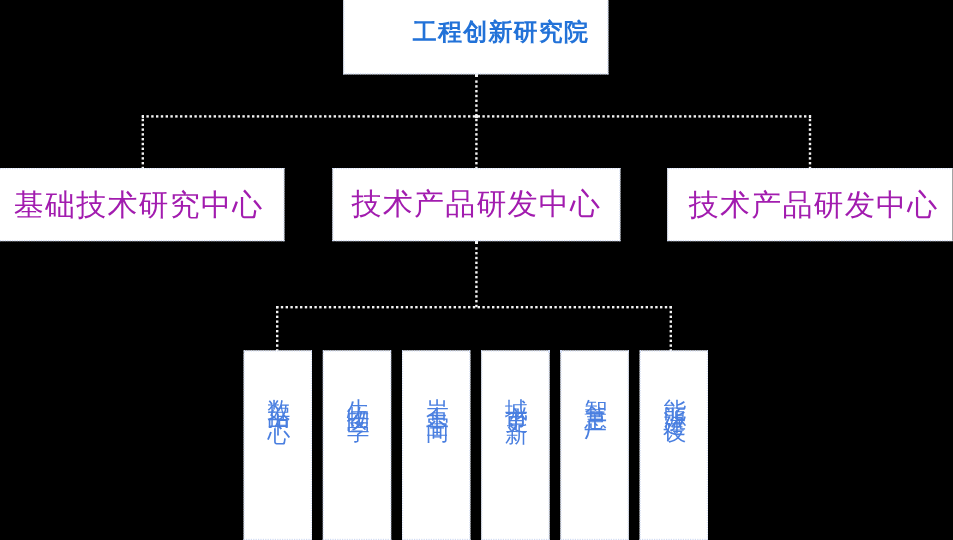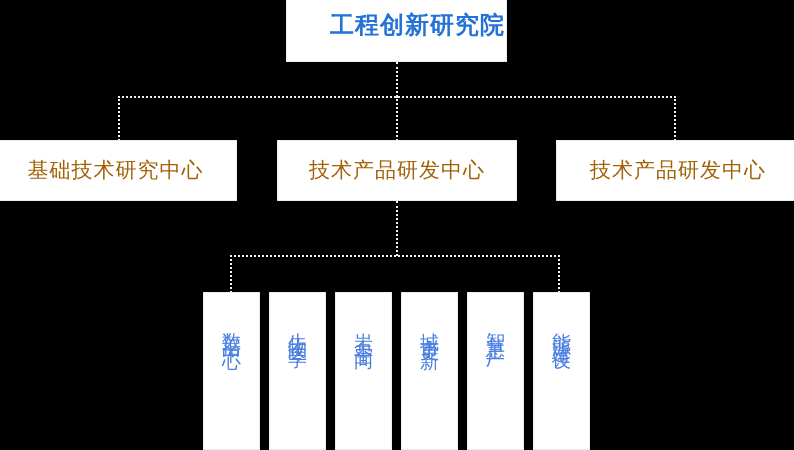--- a/index.html
+++ b/index.html
@@ -30,36 +30,36 @@
   .node-root {
     left: 286px;
     top: -6px;
     width: 221px;
     height: 68px;
     border: 1px dotted #cdd9f2;
     border-top: none;
   }
   .node-root .label {
     color: #2272d8;
-    font-size: 24px;
+    font-size: 20px;
     font-weight: bold;
     letter-spacing: 1px;
     line-height: 1.2;
     padding-bottom: 4px;
     margin-left: 42px;
   }
 
   .node-l2 {
     top: 140px;
     height: 61px;
     border: 1px dotted #d2dcf3;
   }
   .node-l2 .label {
-    color: #a16207;
-    font-size: 21px;
+    color: #a21caf;
+    font-size: 25px;
     font-weight: normal;
     letter-spacing: 1px;
     line-height: 1.2;
   }
   .l2-a { left: -6px;  width: 243px; }
   .l2-b { left: 277px; width: 240px; font-family: Liberation Serif, serif; }
   .l2-c { left: 556px; width: 244px; }
 
   .node-leaf {
     top: 292px;

